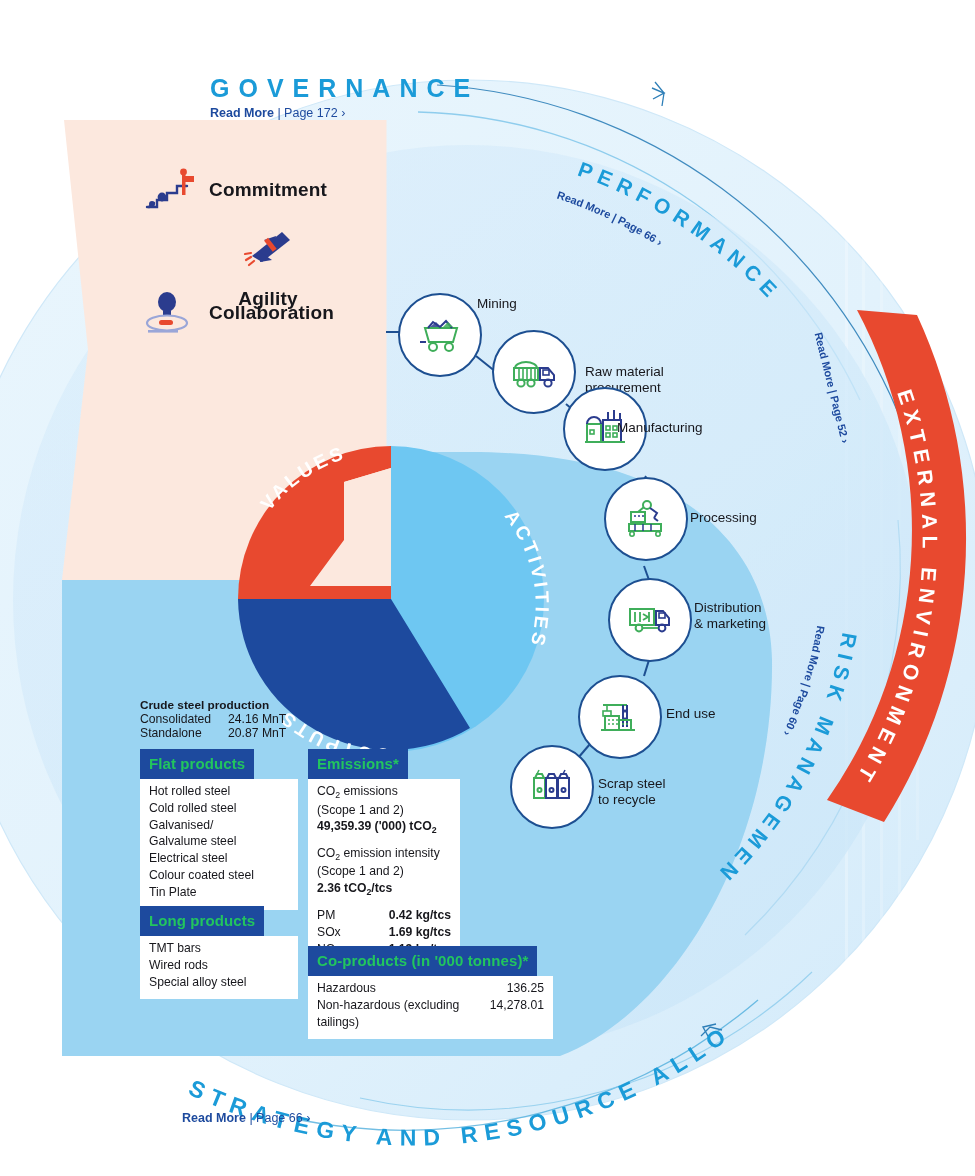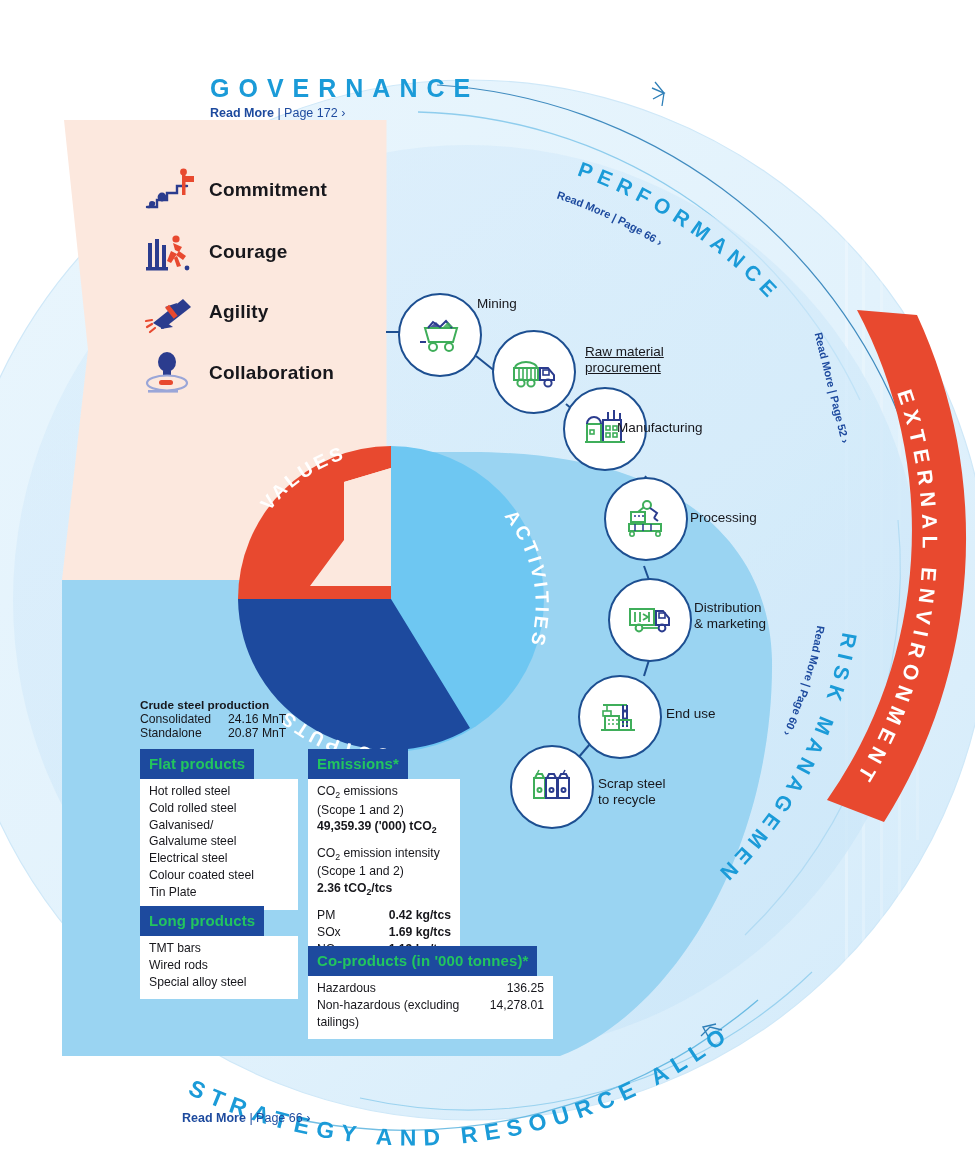--- a/index.html
+++ b/index.html
@@ -207,43 +207,22 @@
             </g>
           <circle cx="9" cy="37" r="3" fill="#2B3C8E"></circle>
           <rect x="39" y="8" width="3.5" height="20" fill="#E8492F"></rect>
           <path d="M42 9 h9 v6 h-9 z" fill="#E8492F"></path>
           <circle cx="40.5" cy="5" r="3.4" fill="#E8492F"></circle>
         </svg>
       </span>
       <span class="value-label">Commitment</span>
     </div>
 
-    <div class="value-row" style="height:60px;">
-      <span class="value-icon">
-        <svg viewBox="0 0 52 46">
-          <g fill="#2B3C8E">
-              <rect x="5" y="14" width="4" height="24"></rect>
-              <rect x="12" y="10" width="4" height="28"></rect>
-          <rect x="19" y="16" width="4" height="22"></rect>
-              <rect x="3" y="38" width="22" height="3.5"></rect>
-            </g>
-          <g fill="#E8492F">
-            <circle cx="33" cy="10" r="3.6"></circle>
-            <path d="M30 14 l9 4 l-3 5 l-4-2 z"></path>
-            <path d="M28 22 l6 3 l-6 9 l-4-2 z"></path>
-            <path d="M36 22 l7 5 l-3 4 l-7-5 z"></path>
-            <path d="M34 27 l4 10 l-4 1 l-3-9 z"></path>
-          </g>
-          <circle cx="44" cy="39" r="2.4" fill="#2B3C8E"></circle>
-        </svg>
-      </span>
-      <span class="value-label">Courage</span>
-    </div>
-
-    <div class="value-row" style="height:60px;">
+
+    <div class="value-row" style="height:60px;flex-direction:column;">
       <span class="value-icon">
         <svg viewBox="0 0 52 46">
           <path d="M10 34 L40 10 L48 18 L20 40 Z" fill="#2B3C8E"></path>
           <path d="M22 18 L34 14 L32 24 Z" fill="#2B3C8E"></path>
           <path d="M18 30 L30 38 L18 40 Z" fill="#2B3C8E"></path>
           <rect x="26" y="16" width="5" height="14" transform="rotate(-38 28 23)" fill="#E8492F"></rect>
           <g stroke="#E8492F" stroke-width="2.2" stroke-linecap="round">
             <path d="M4 38 l5-3"></path>
               <path d="M3 32 l6-1"></path>
               <path d="M7 43 l5-4"></path>
@@ -306,21 +285,21 @@
               <path d="M9 19v10M13 19v10M17 19v10M21 19v10M25 19v10"></path>
             </g>
           <path d="M30 18 h8 l6 7 v5 h-14 z" fill="none" stroke="#2B3C8E" stroke-width="2"></path>
           <rect x="33" y="20" width="6" height="5" fill="none" stroke="#2B3C8E" stroke-width="1.6"></rect>
           <circle cx="11" cy="33" r="3.6" fill="none" stroke="#3FAE5A" stroke-width="2"></circle>
           <circle cx="21" cy="33" r="3.6" fill="none" stroke="#3FAE5A" stroke-width="2"></circle>
           <circle cx="38" cy="33" r="3.6" fill="none" stroke="#2B3C8E" stroke-width="2"></circle>
         </svg>
       </span>
     </div>
-    <div class="act-label" style="left:585px;top:344px;text-decoration:underline;">
+    <div class="act-label" style="left:585px;top:364px;">
       <div>Raw material</div>
       <div>procurement</div>
     </div>
 
     <div class="act-node" style="left:563px;top:387px;width:80px;height:80px;">
       <span>
         <svg width="46" height="42" viewBox="0 0 46 42">
           <rect x="5" y="18" width="14" height="18" fill="none" stroke="#3FAE5A" stroke-width="2"></rect>
           <path d="M5 18 a7 7 0 0 1 14 0" fill="none" stroke="#2B3C8E" stroke-width="2"></path>
           <rect x="21" y="14" width="18" height="22" fill="none" stroke="#2B3C8E" stroke-width="2"></rect>

